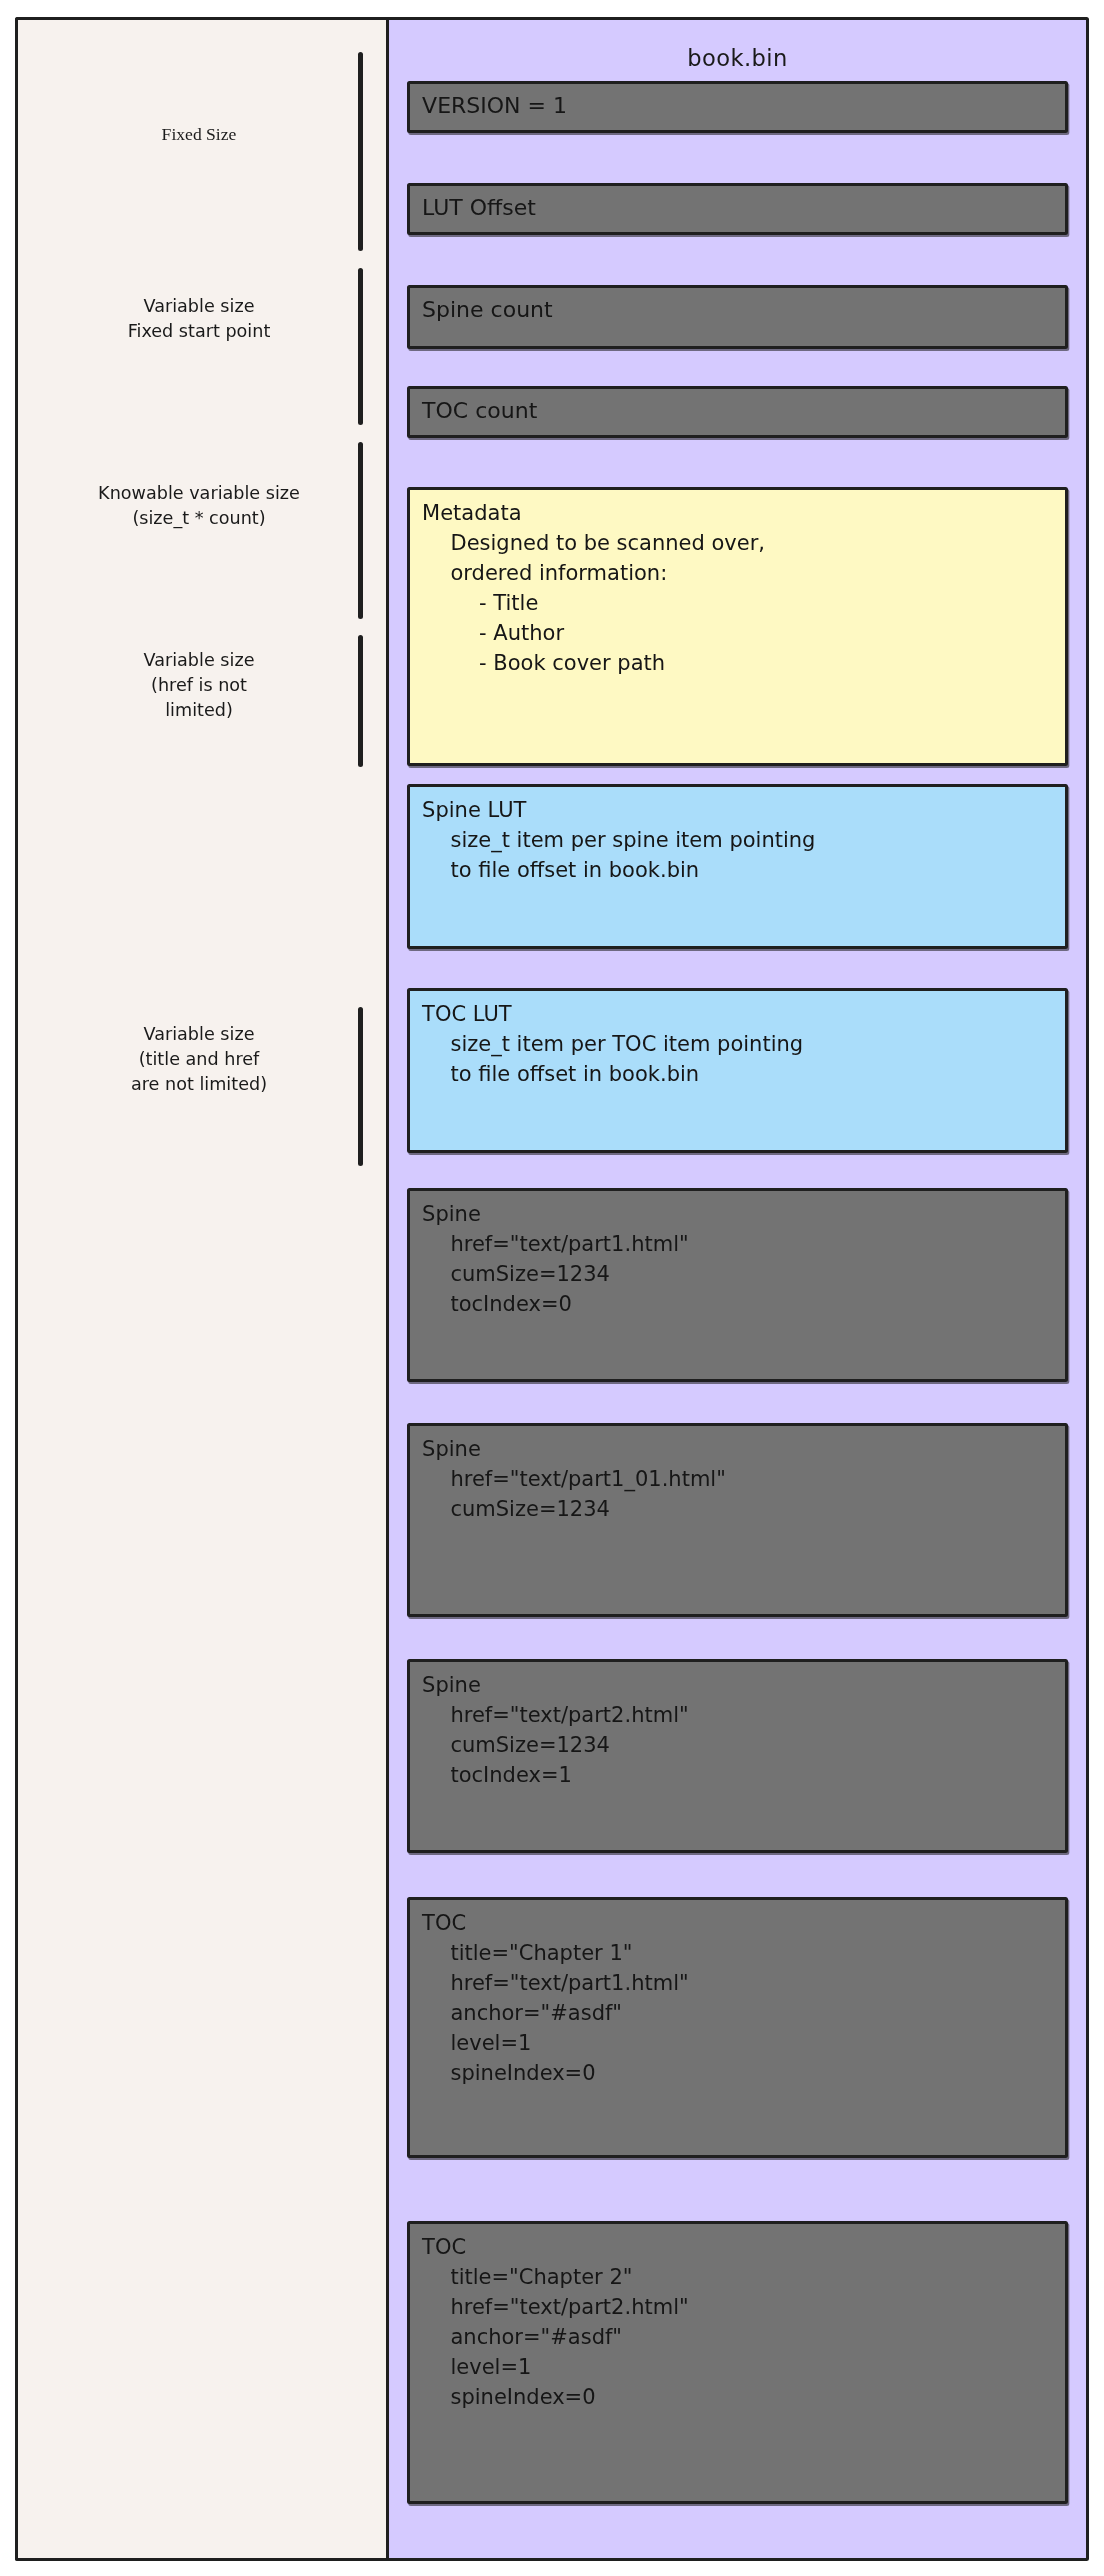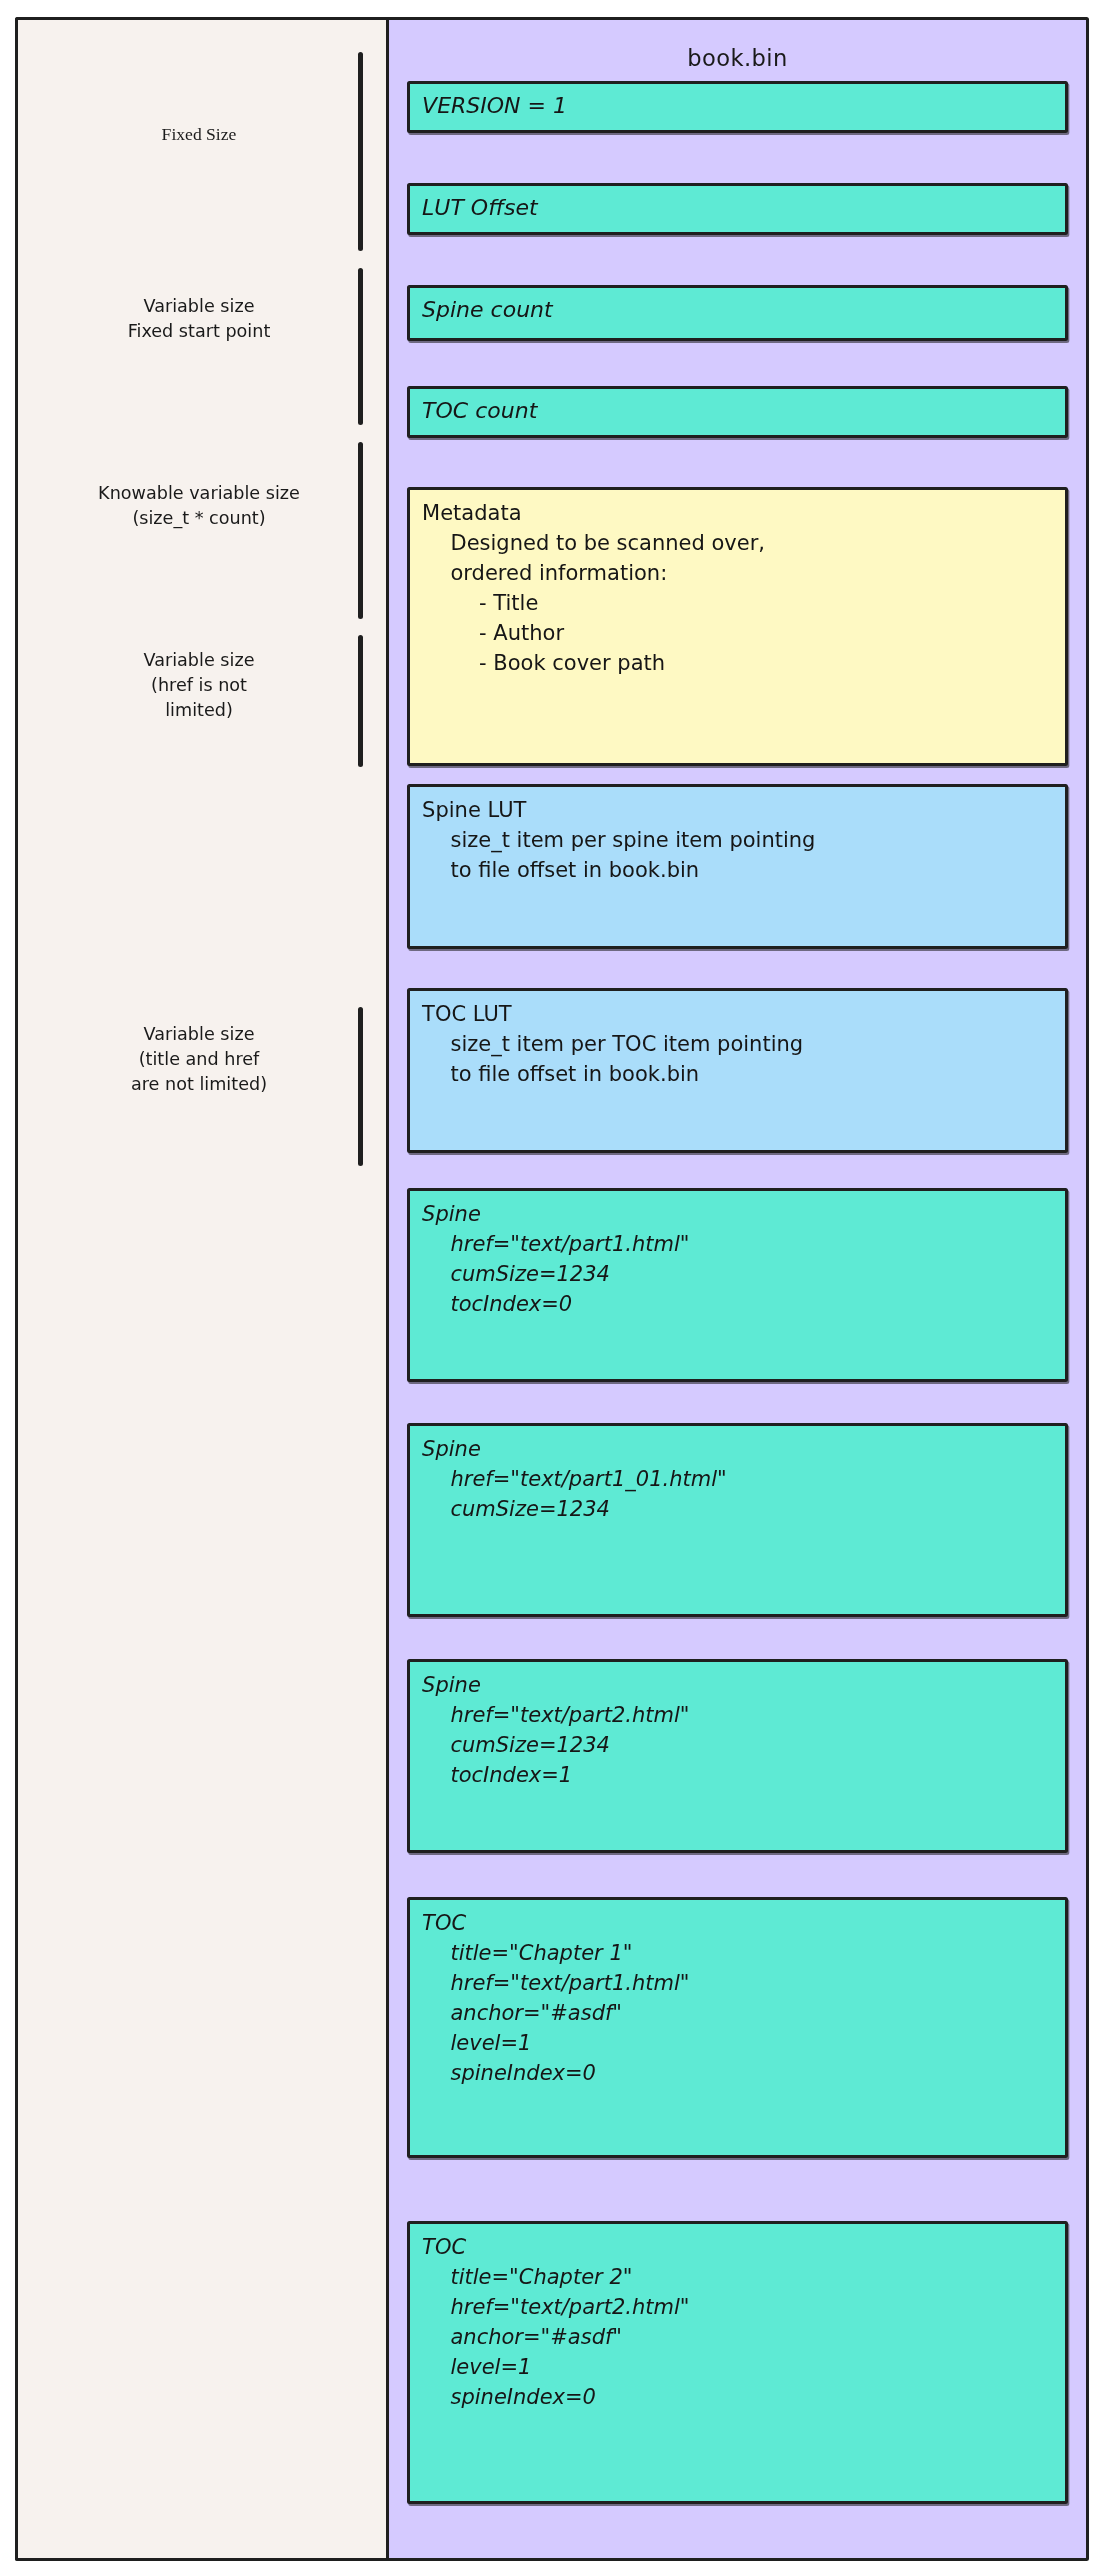--- a/index.html
+++ b/index.html
@@ -82,21 +82,21 @@
   .box {
     position: absolute;
     left: 18.4px;
     right: 18.4px;
     box-sizing: border-box;
     border: 3.3px solid #1f1f1f;
     border-radius: 2.5px;
     padding: 8.4px 11.7px 10px 11.7px;
     box-shadow: 1.3px 2.1px 0px rgba(25,25,25,0.55);
   }
-  .box.green  { background: #5eead4; font-style: italic; }
+  .box.green  { background: #737373; }
   .box.yellow { background: #fef9c3; }
   .box.blue   { background: #aaddfa; }
 
   .box .ln {
     font-size: 21px;
     line-height: 30px;
     color: #161616;
     white-space: pre;
   }
   .box .ln.head { margin-left: 0; }
@@ -153,21 +153,21 @@
       <div class="file-title">book.bin</div>
 
       <div class="box green single" style="top:61px; height:52px;">
         <div class="ln head">VERSION = 1</div>
       </div>
 
       <div class="box green single" style="top:163px; height:52px;">
         <div class="ln head">LUT Offset</div>
       </div>
 
-      <div class="box green single" style="top:265px; height:56px;">
+      <div class="box green single" style="top:265px; height:64px;">
         <div class="ln head">Spine count</div>
       </div>
 
       <div class="box green single" style="top:366px; height:52px;">
         <div class="ln head">TOC count</div>
       </div>
 
       <div class="box yellow" style="top:467px; height:279px;">
         <div class="ln head">Metadata</div>
         <div class="ln ind">Designed to be scanned over,</div>

